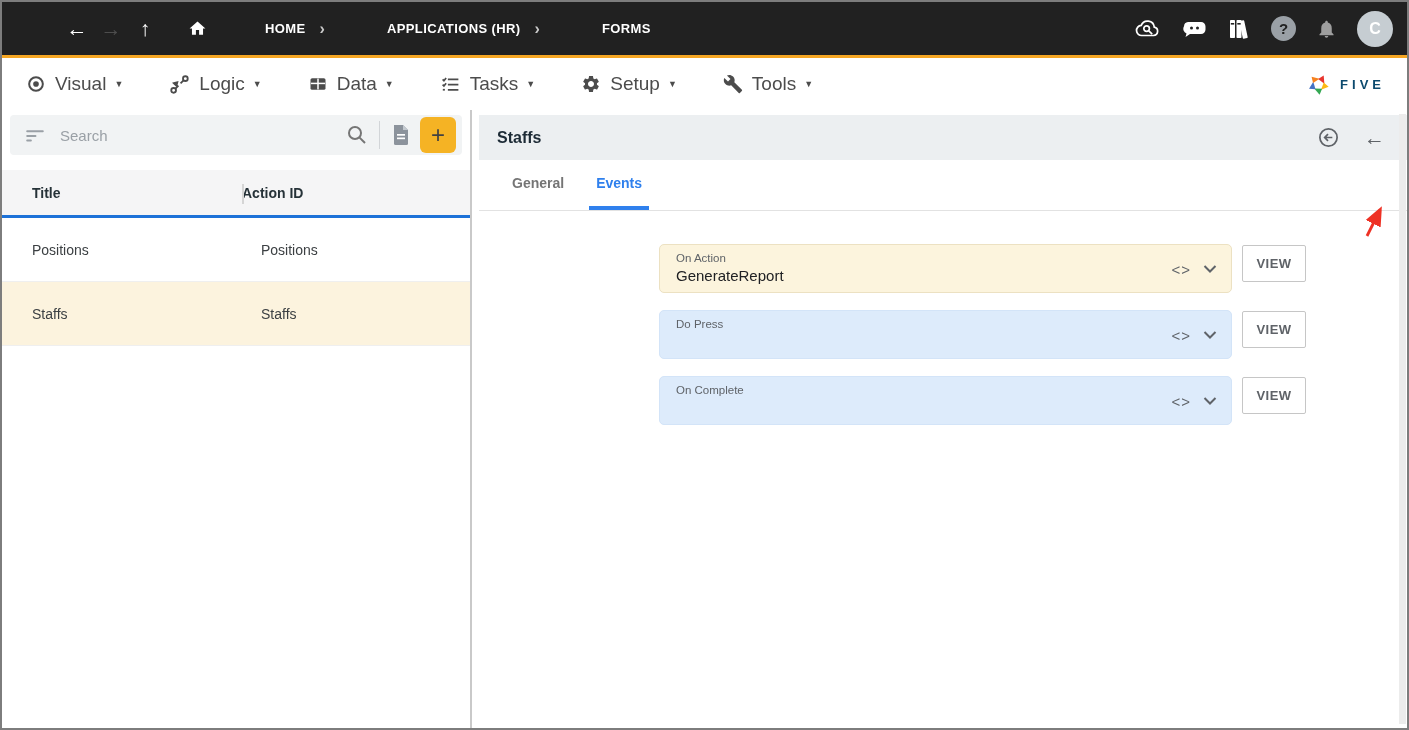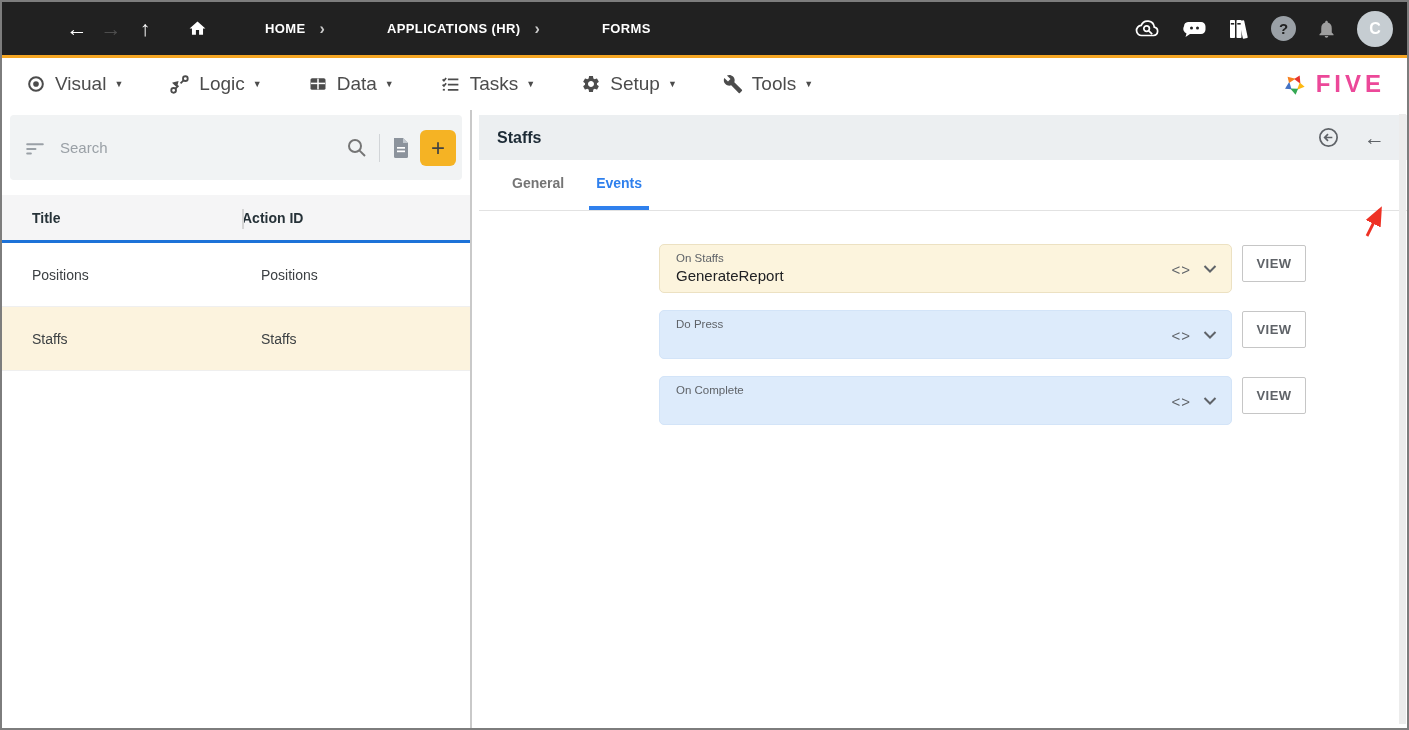--- a/index.html
+++ b/index.html
@@ -33,29 +33,29 @@
     font-weight:700; font-size:16px; display:flex; align-items:center; justify-content:center; }
 
   .accent-line { height:3px; background:#F5A623; flex:0 0 auto; }
 
   
   .menubar { height:52px; flex:0 0 auto; display:flex; align-items:center; padding-left:24px; background:#fff; }
   .menu-item { display:flex; align-items:center; gap:9px; margin-right:46px; cursor:pointer; color:#4c4c4c; }
   .menu-item .label { font-size:19px; color:#4c4c4c; }
   .menu-item .caret { font-size:9px; color:#4c4c4c; margin-left:-1px; }
   .brand { margin-left:auto; margin-right:22px; display:flex; align-items:center; gap:8px; }
-  .brand-word { font-size:24px; font-weight:700; letter-spacing:4px; color:#ec4899; }
+  .brand-word { font-size:13px; font-weight:700; letter-spacing:4px; color:#0c4a6e; }
 
   
   .content { flex:1 1 auto; display:flex; min-height:0; position:relative; }
 
   
   .left-panel { width:470px; flex:0 0 auto; border-right:2px solid #c9c9c9; display:flex; flex-direction:column; background:#fff; }
   .searchbar {
-    margin:5px 8px 0 8px; height:65px; background:#F1F3F4; border-radius:4px;
+    margin:5px 8px 0 8px; height:40px; background:#F1F3F4; border-radius:4px;
     display:flex; align-items:center; padding:0 6px 0 14px; flex:0 0 auto;
   }
   .searchbar input {
     flex:1; border:none; background:transparent; outline:none;
     font-size:15px; color:#3c4043; margin-left:14px; font-family:"Liberation Sans", sans-serif;
   }
   .searchbar input::placeholder { color:#9aa0a6; }
   .sb-divider { width:1px; height:28px; background:#d2d5d8; margin:0 10px; }
   .plus-btn {
     width:36px; height:36px; background:#F5B324; border:none; border-radius:6px;
@@ -348,21 +348,21 @@
 
       <div class="tabs-row">
         <div class="tab">General</div>
         <div class="tab active">Events</div>
       </div>
 
       <div class="fields-area">
 
         <div class="field-row">
           <div class="field cream">
-            <div class="f-label">On Staffs</div>
+            <div class="f-label">On Action</div>
             <div class="f-value">GenerateReport</div>
             <span class="f-icons">
               <span class="code-glyph">&lt;&gt;</span>
               <span>
                 <svg width="14" height="9" viewBox="0 0 14 9" fill="none" stroke="#5f6368" stroke-width="2">
                     <path d="M1.5 1.5L7 7l5.5-5.5"></path>
                   </svg>
               </span>
             </span>
           </div>

